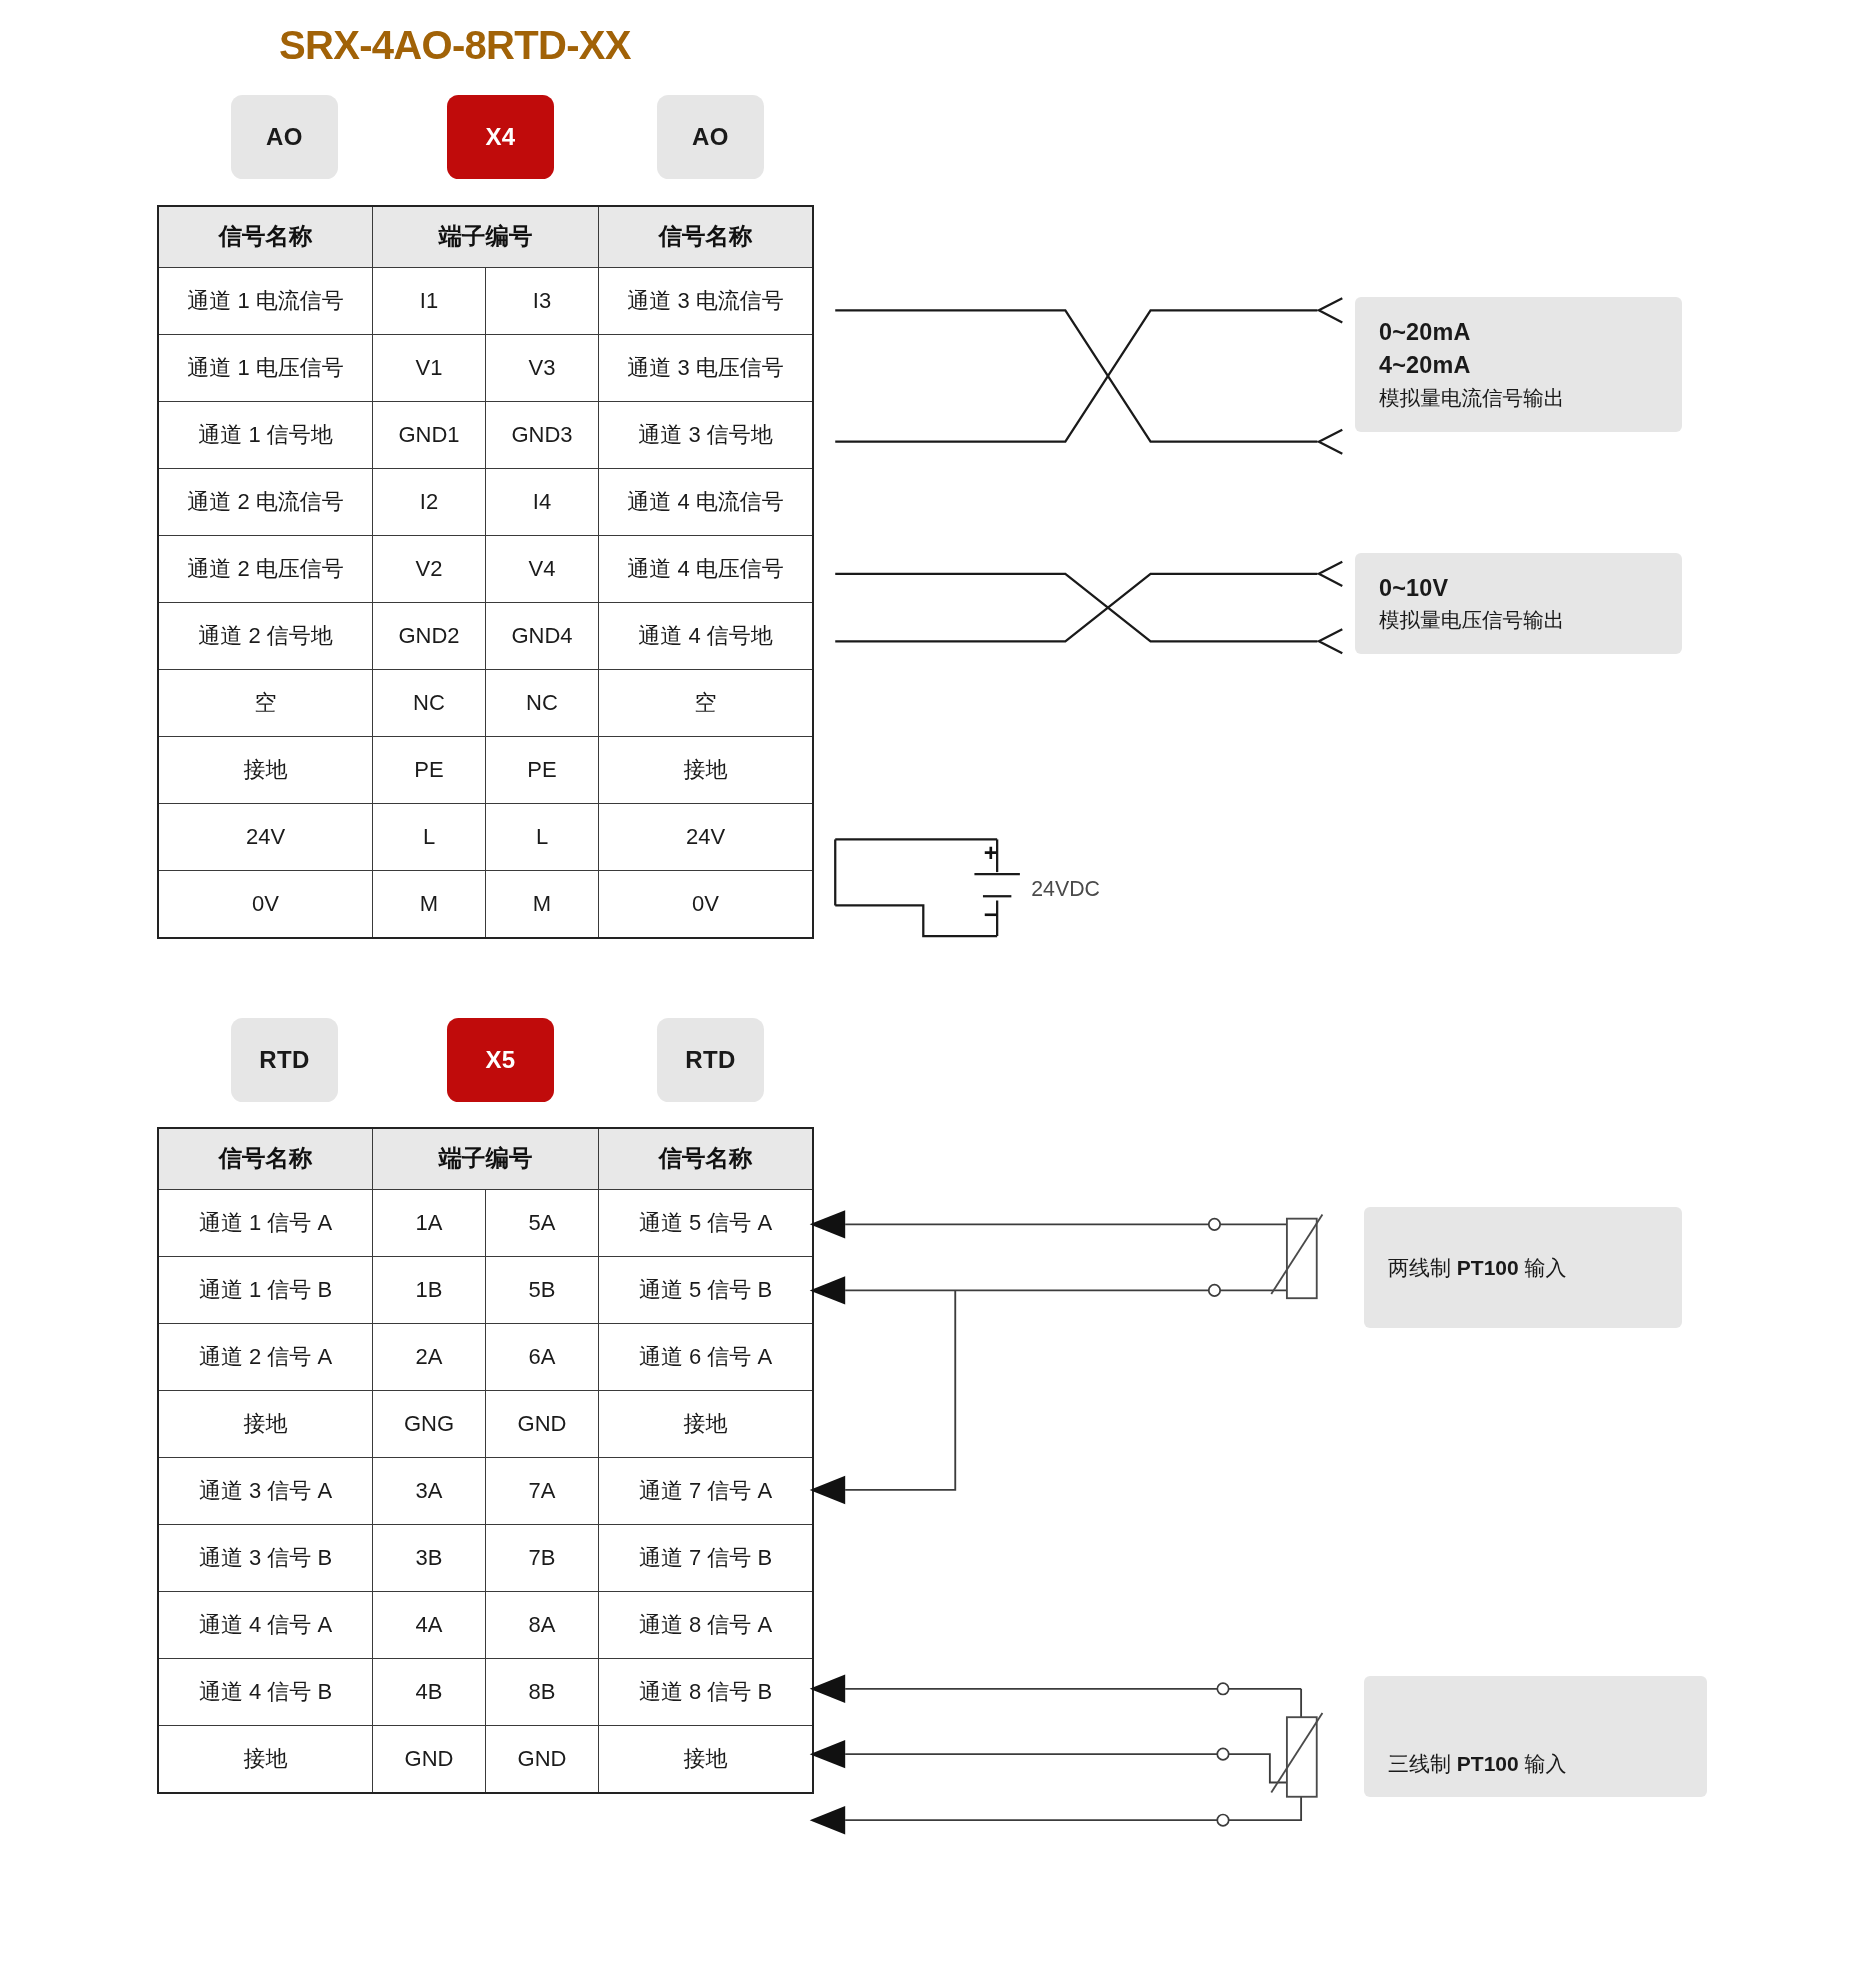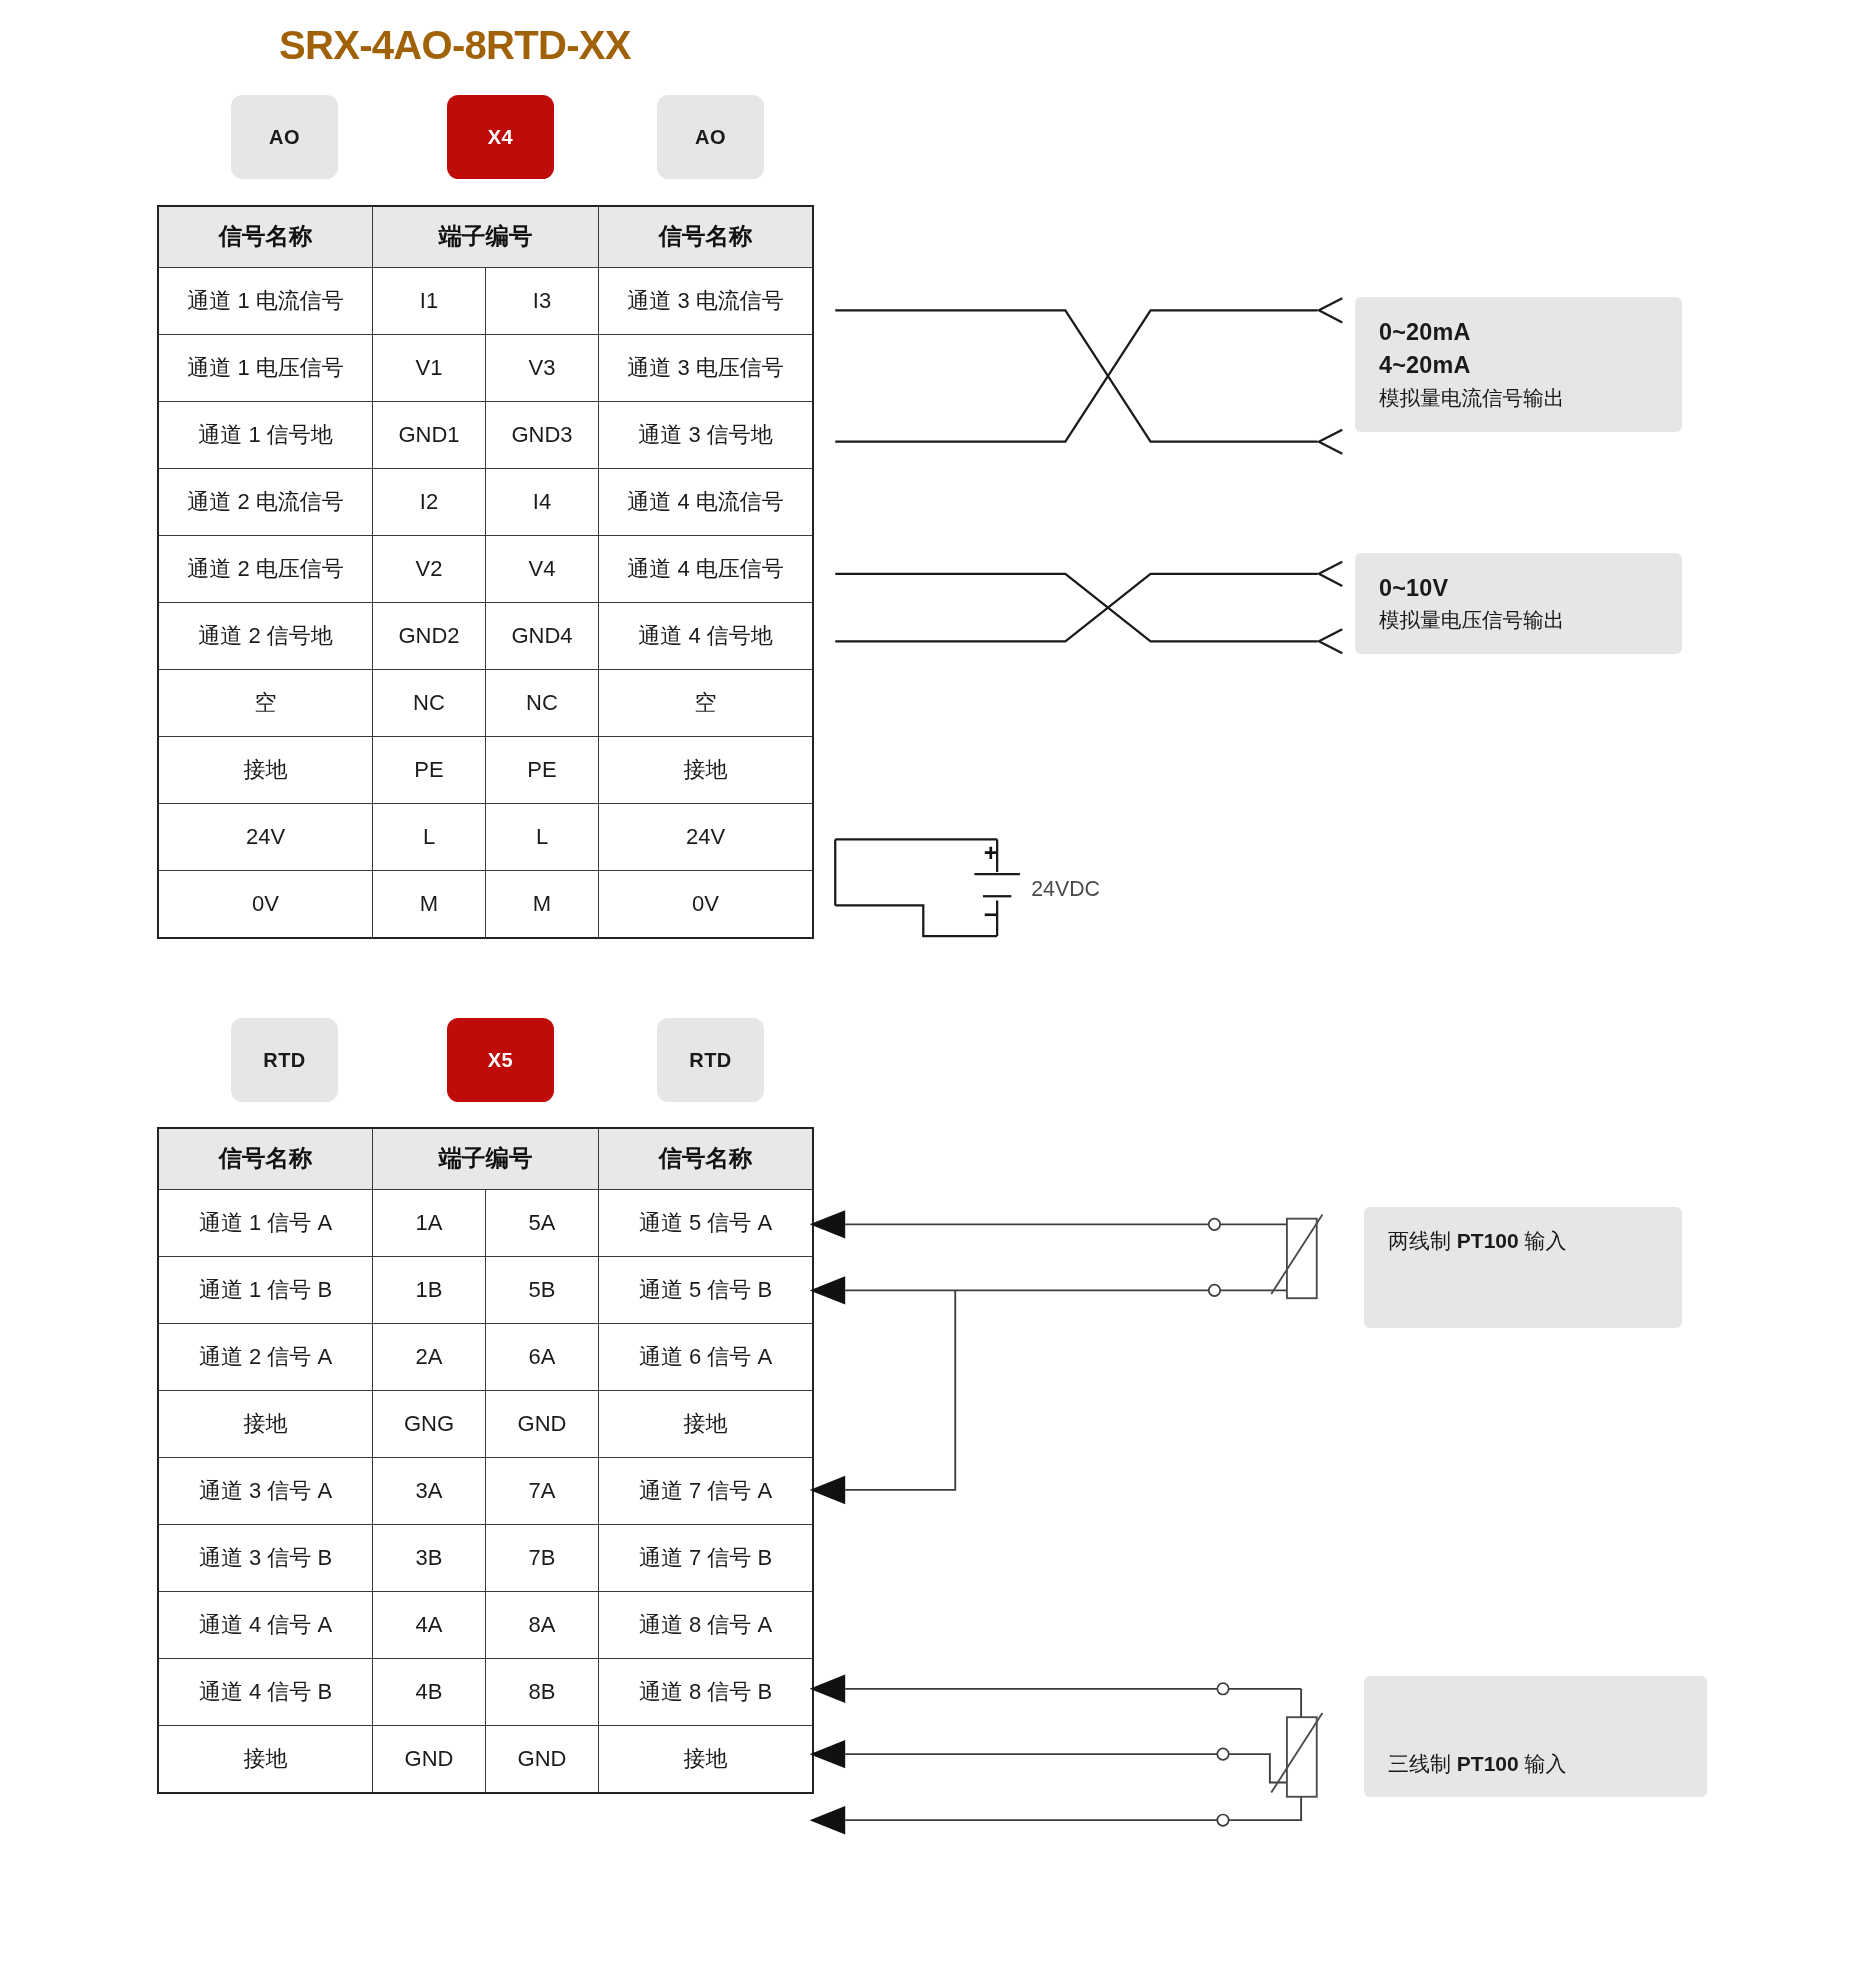--- a/index.html
+++ b/index.html
@@ -14,21 +14,21 @@
   #doc-title{
     left:279px; top:23.4px;
     font-size:40px; font-weight:bold; color:#a16207; letter-spacing:-0.7px;
     white-space:nowrap;
   }
 
   
   .badge{
     width:107px;height:84px;border-radius:11.4px;
     display:flex;align-items:center;justify-content:center;
-    font-size:20px;font-weight:bold;letter-spacing:0.4px;
+    font-size:24px;font-weight:bold;letter-spacing:0.4px;
   }
   .badge.grey{background:#e6e6e6;color:#1a1a1a;}
   .badge.red{background:#c00b0b;color:#ffffff;}
 
   
   .term-table{
     border-collapse:collapse;
     border:2.1px solid #222;
     background:#ffffff;
     table-layout:fixed;
@@ -260,21 +260,21 @@
         <tr>
           <td class="c-sig">接地</td>
           <td class="c-term">GND</td>
           <td class="c-term">GND</td>
           <td class="c-sig">接地</td>
         </tr>
       </tbody>
   </table>
 </div>
 
-<div class="abs note" style="left:1364px;top:1207px;width:318px;height:121px;display:flex;">
+<div class="abs note" style="left:1364px;top:1207px;width:318px;height:121px;display:flex;align-items:center;">
   <div class="one-line">
     <span>两线制 </span><b>PT100</b><span> 输入</span>
   </div>
 </div>
 
 <div class="abs note" style="left:1364px;top:1676px;width:343px;height:121px;display:flex;align-items:flex-end;">
   <div class="one-line">
     <span>三线制 </span><b>PT100</b><span> 输入</span>
   </div>
 </div>

